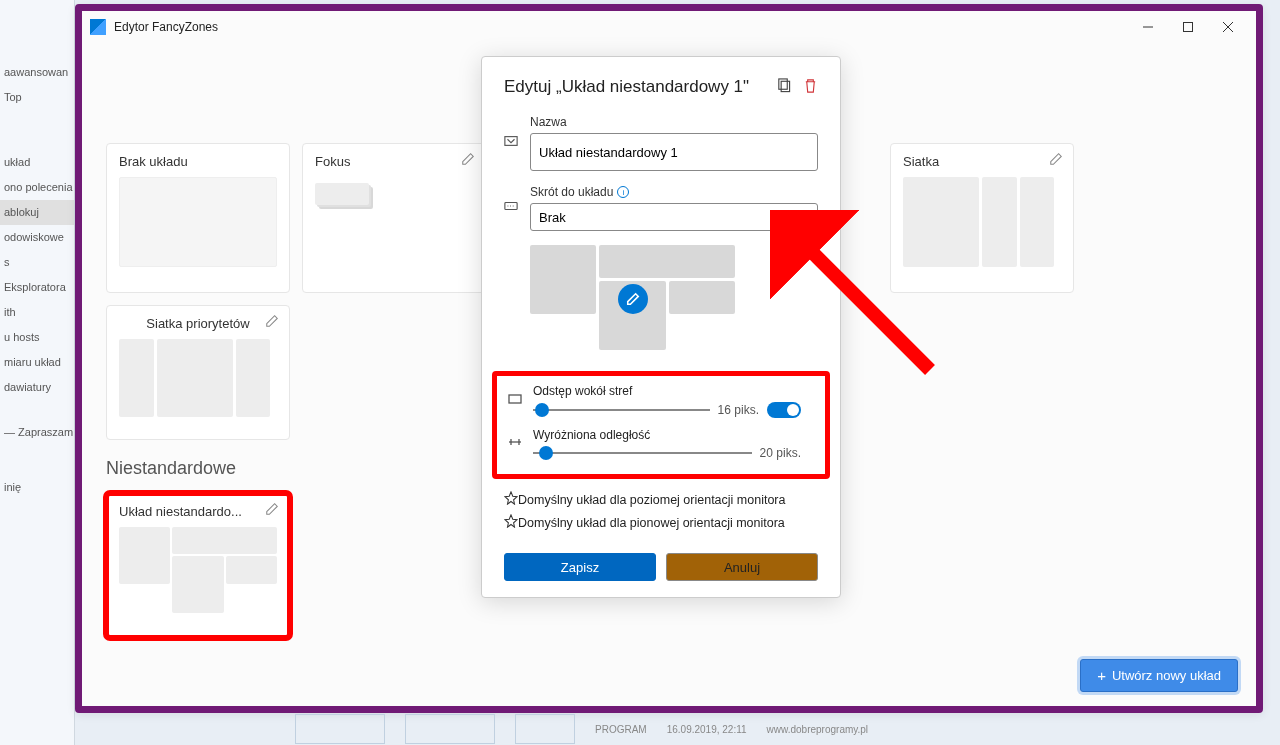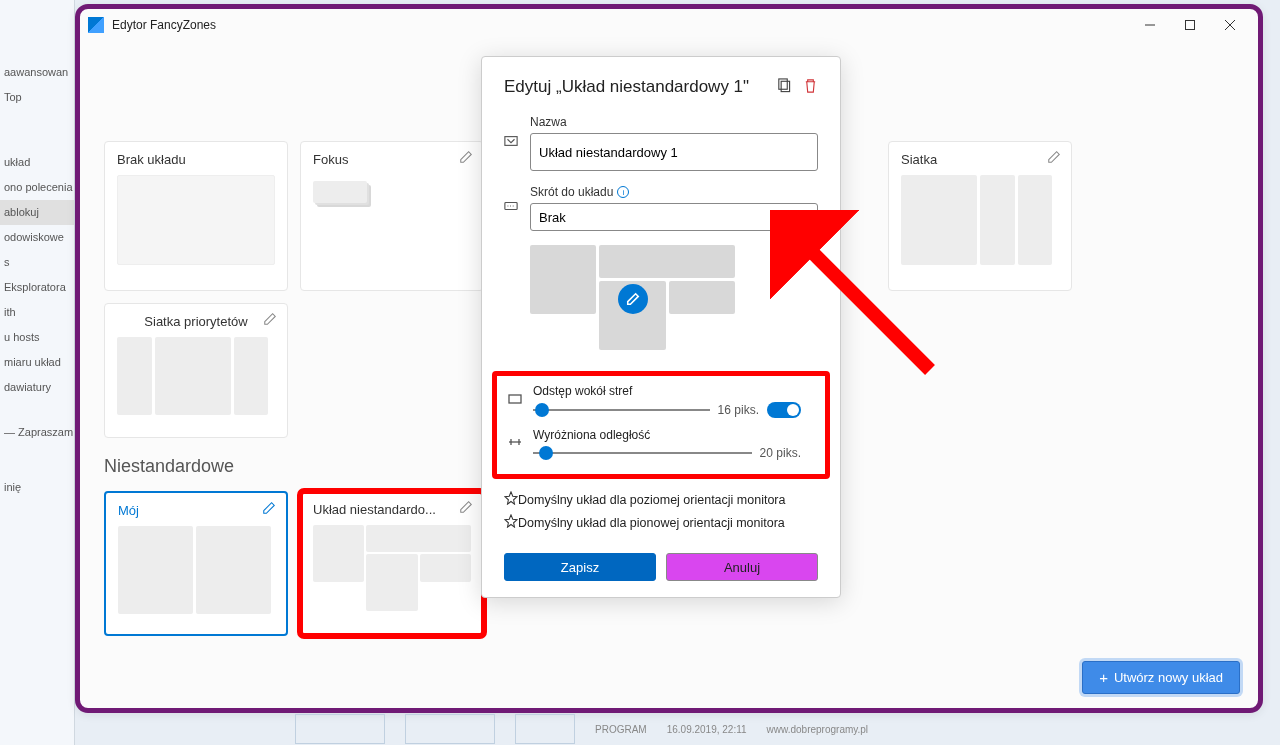--- a/index.html
+++ b/index.html
@@ -4,21 +4,21 @@
 <style>
 * { box-sizing: border-box; margin: 0; padding: 0; font-family: "Segoe UI", sans-serif; }
 body { width: 1280px; height: 745px; background: #e8eef5; overflow: hidden; position: relative; }
 
 
 .bg-sidebar { position: absolute; left: 0; top: 0; width: 75px; height: 745px; background: #f4f7fb; border-right: 1px solid #d0d8e0; overflow: hidden; }
 .bg-sidebar-item { font-size: 11px; color: #555; padding: 6px 4px; white-space: nowrap; border-bottom: 1px solid transparent; }
 .bg-sidebar-item.hl { background: #e0e0e0; }
 
 
-.app-window { position: absolute; left: 75px; top: 4px; right: 17px; bottom: 32px; background: #fbfbfb; border: 5px solid #701a75; border-radius: 13px; display: flex; flex-direction: column; box-shadow: 0 2px 10px rgba(0,0,0,0.08); }
+.app-window { position: absolute; left: 75px; top: 4px; right: 17px; bottom: 32px; background: #fbfbfb; border: 7px solid #701a75; border-radius: 4px; display: flex; flex-direction: column; box-shadow: 0 2px 10px rgba(0,0,0,0.08); }
 .titlebar { height: 32px; display: flex; align-items: center; padding: 0 8px; }
 .titlebar-icon { width: 16px; height: 16px; background: linear-gradient(135deg, #0078d4 50%, #40a0ff 50%); margin-right: 8px; }
 .titlebar-title { font-size: 12px; color: #222; flex: 1; }
 .win-btn { width: 40px; height: 28px; display: flex; align-items: center; justify-content: center; color: #333; font-size: 11px; cursor: pointer; }
 .win-btn svg { width: 10px; height: 10px; stroke: #333; stroke-width: 1; fill: none; }
 
 .app-body { flex: 1; padding: 0 24px 20px 24px; position: relative; overflow: hidden; }
 
 
 .layouts-row { display: flex; gap: 12px; margin-top: 100px; }
@@ -72,21 +72,21 @@
 .slider-value { font-size: 12px; color: #555; white-space: nowrap; }
 .toggle { width: 34px; height: 16px; background: #0078d4; border-radius: 10px; position: relative; cursor: pointer; }
 .toggle::after { content: ''; position: absolute; right: 2px; top: 2px; width: 12px; height: 12px; background: #fff; border-radius: 50%; }
 
 .default-row { display: flex; align-items: center; font-size: 12.5px; color: #222; margin-bottom: 6px; cursor: pointer; }
 .star-icon svg { width: 14px; height: 14px; stroke: #333; fill: none; stroke-width: 1.2; }
 
 .modal-buttons { display: flex; gap: 10px; margin-top: 22px; }
 .btn { flex: 1; height: 28px; border: 1px solid #888; border-radius: 3px; font-size: 13px; cursor: pointer; display: flex; align-items: center; justify-content: center; }
 .btn.primary { background: #0067c0; color: #fff; border-color: #0067c0; }
-.btn.secondary { background: #d946ef; color: #222; }
+.btn.secondary { background: #a16207; color: #222; }
 
 
 .red-arrow { position: absolute; left: 770px; top: 210px; z-index: 20; pointer-events: none; }
 
 
 .bg-bottom { position: absolute; left: 75px; right: 0; bottom: 0; height: 32px; display: flex; align-items: center; gap: 20px; font-size: 10px; color: #888; padding-left: 220px; }
 .bg-bottom .thin-box { width: 90px; height: 30px; border: 1px solid #c0d0e0; }
 </style>
 </head>
 <body>
@@ -175,30 +175,20 @@
         <div class="preview" style="height:78px">
           <div class="zone" style="width:22%;height:100%"></div>
           <div class="zone" style="width:48%;height:100%"></div>
           <div class="zone" style="width:22%;height:100%"></div>
         </div>
       </div>
     </div>
 
     <div class="section-heading">Niestandardowe</div>
     <div class="layouts-row" style="margin-top:0">
-      <div class="layout-card selected" style="height:145px">
-        <div class="card-title blue">Mój</div>
-        <span class="edit-icon"><svg viewBox="0 0 16 16">
-              <path d="M2 11 L11 2 L14 5 L5 14 L2 14 Z" stroke="#0078d4"></path>
-            </svg></span>
-        <div class="preview" style="height:88px">
-          <div class="zone" style="width:48%;height:100%"></div>
-          <div class="zone" style="width:48%;height:100%"></div>
-        </div>
-      </div>
       <div class="layout-card outlined-red" style="height:145px">
         <div class="card-title">Układ niestandardo...</div>
         <span class="edit-icon"><svg viewBox="0 0 16 16">
               <path d="M2 11 L11 2 L14 5 L5 14 L2 14 Z"></path>
             </svg></span>
         <div class="preview" style="display:grid;grid-template-columns:1fr 1fr 1fr;grid-template-rows:1fr 1fr 1fr;gap:2px;height:88px">
           <div class="zone" style="grid-row:1/3"></div>
           <div class="zone" style="grid-column:2/4"></div>
           <div class="zone"></div>
           <div class="zone" style="grid-row:2/4"></div>

